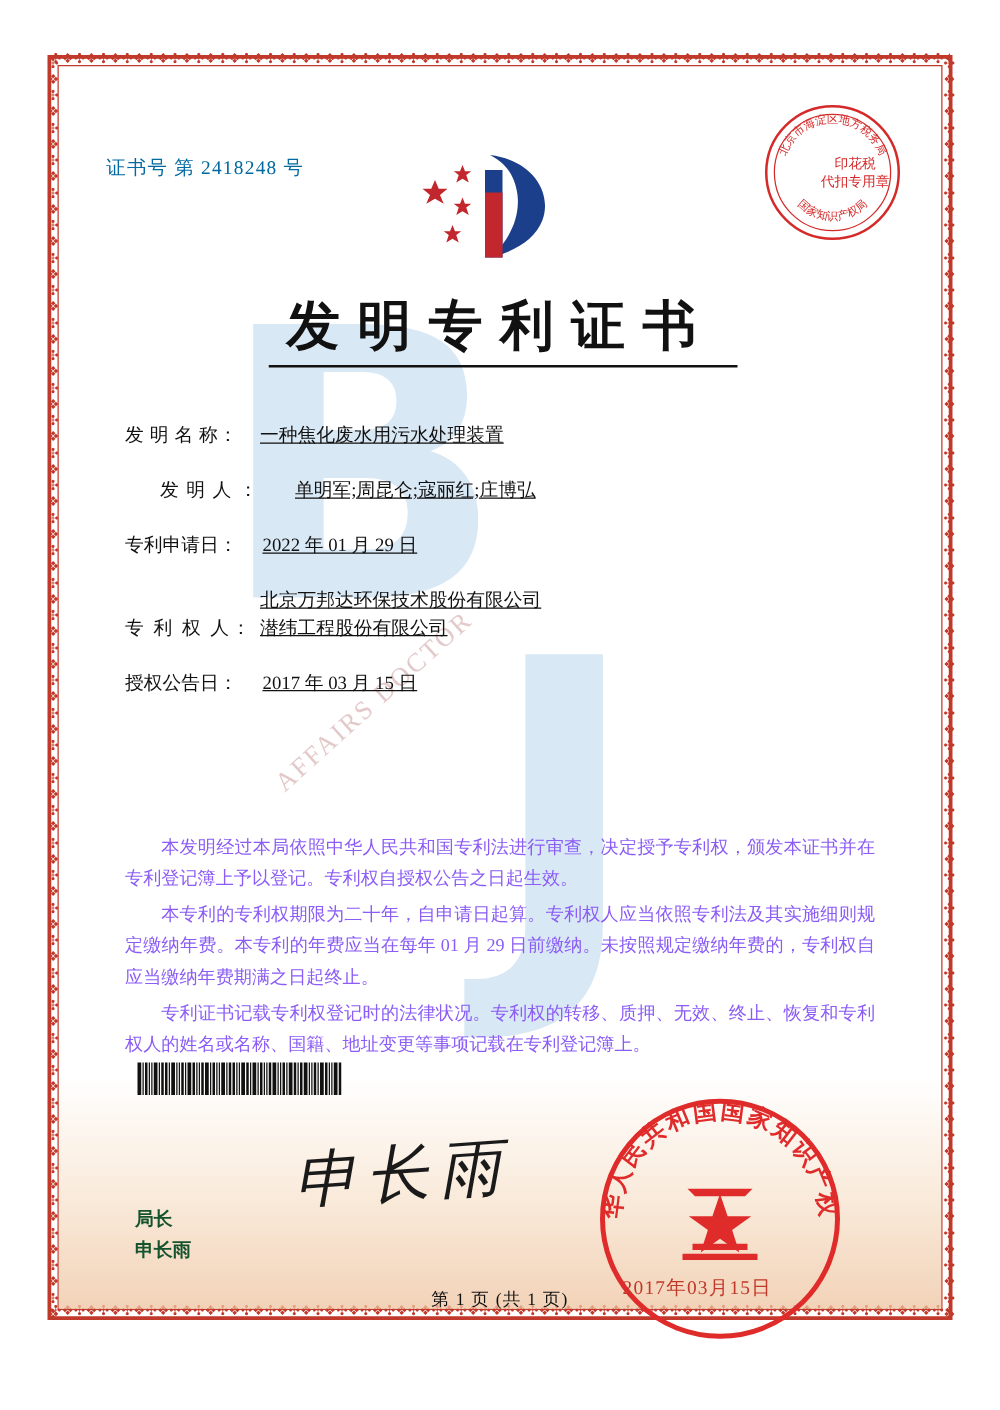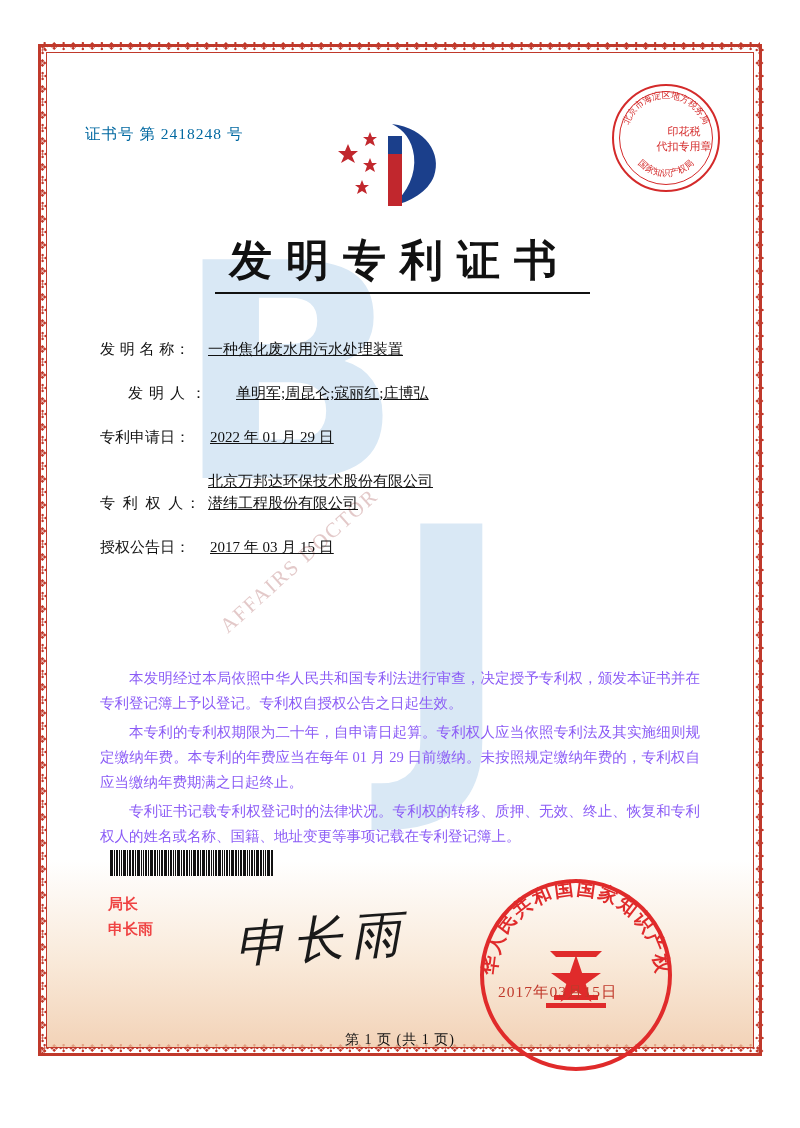--- a/index.html
+++ b/index.html
@@ -262,24 +262,24 @@
     background: #111;
     height: 26px;
     margin-right: 1px;
     vertical-align: top;
   }
 
   
   .sig-labels {
     position: absolute;
     left: 108px;
-    top: 892px;
+    top: 964px;
     font-size: 15px;
     line-height: 25px;
-    color: #ef4444;
+    color: #14532d;
     font-weight: bold;
   }
   .sig-script {
     position: absolute;
     left: 235px;
     top: 906px;
     font-size: 50px;
     color: #1a1a1a;
     font-family: "Liberation Serif", serif;
     font-style: italic;
@@ -293,21 +293,21 @@
     position: absolute;
     left: 478px;
     top: 877px;
     width: 196px;
     height: 196px;
   }
 
   .date-stamp {
     position: absolute;
     left: 498px;
-    top: 982px;
+    top: 1020px;
     font-size: 15.5px;
     color: #c0392b;
     letter-spacing: 1px;
     font-family: "Liberation Serif", serif;
   }
 
   .page-footer {
     position: absolute;
     left: 0;
     top: 1031px;

